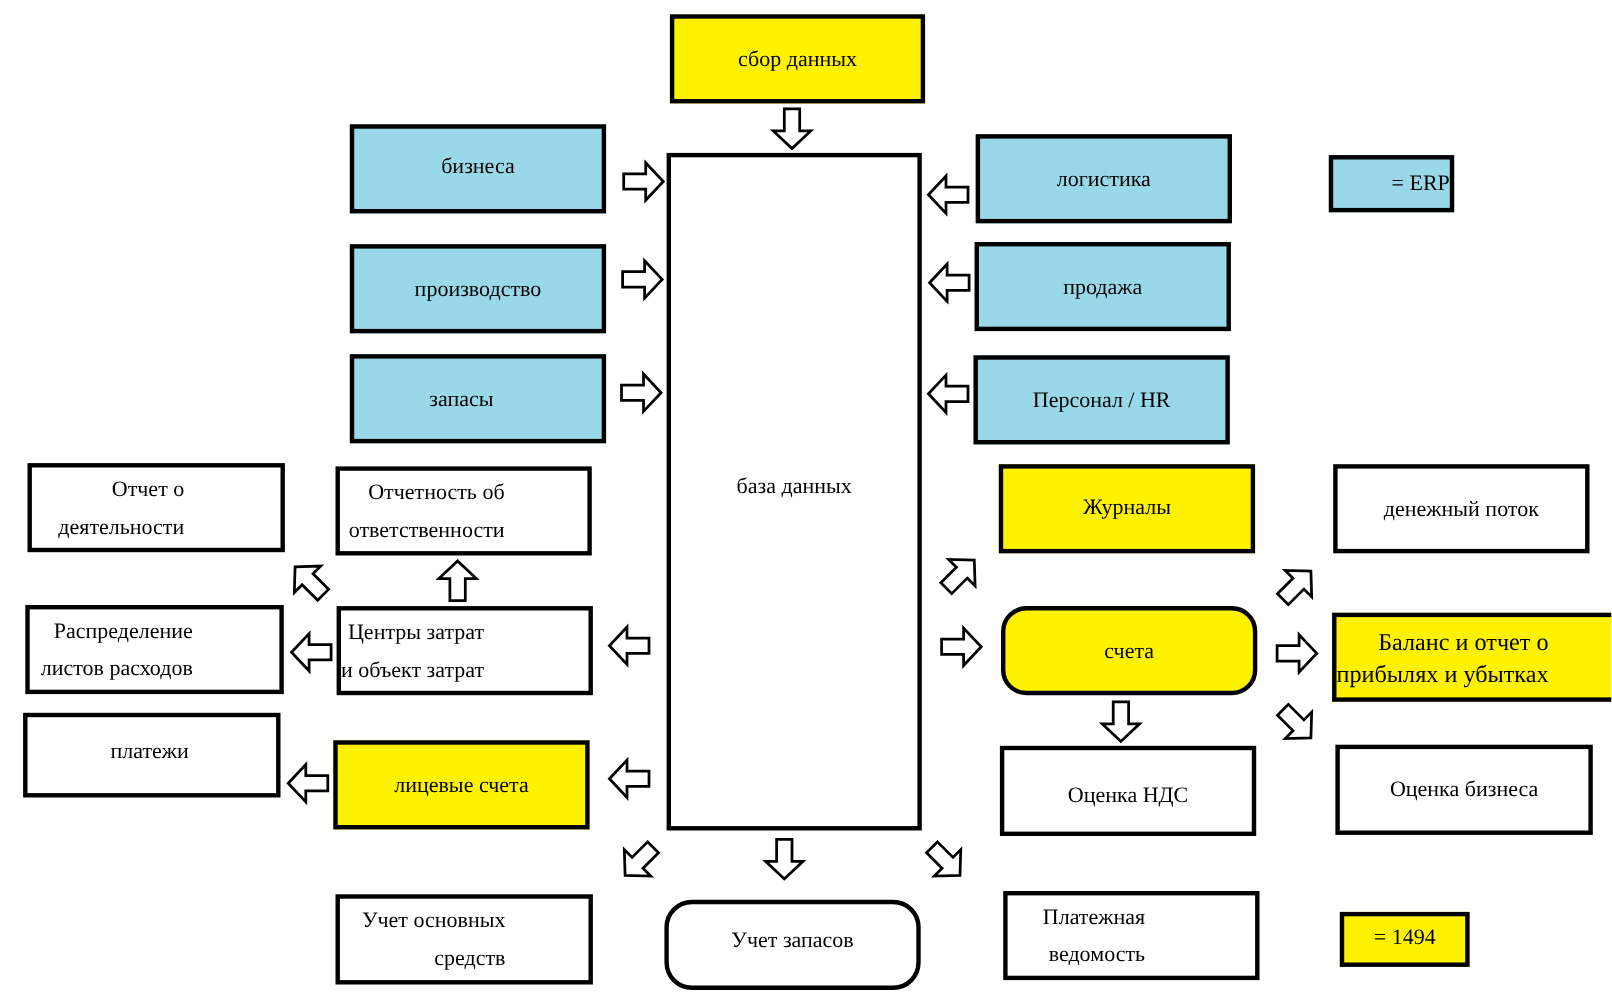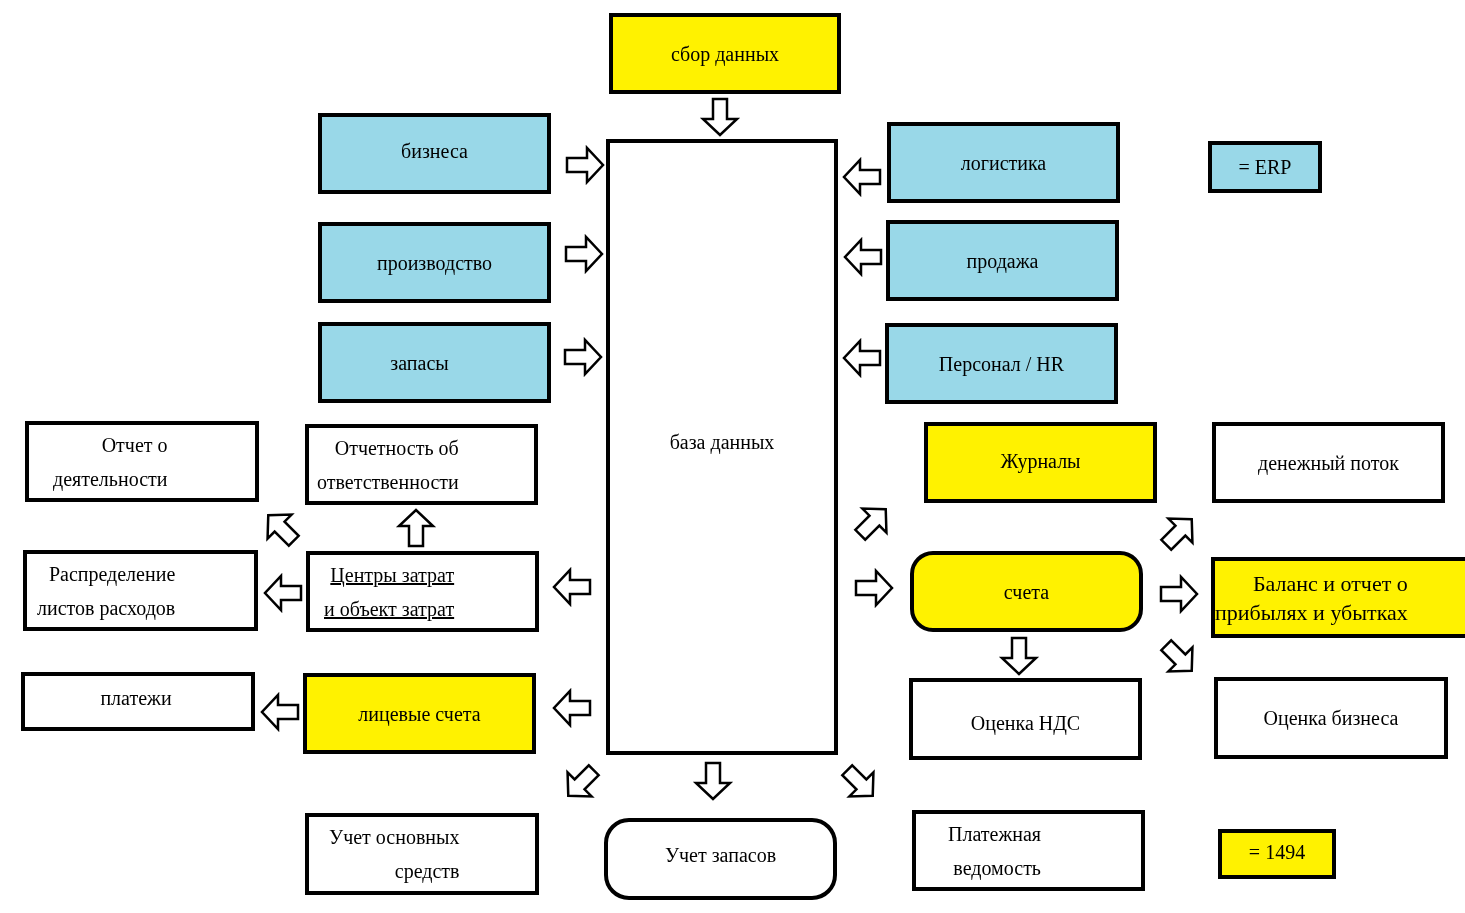--- a/index.html
+++ b/index.html
@@ -56,41 +56,41 @@
   <div class="box blue center" style="left:887px;top:122px;width:233px;height:81px;justify-content:center;">
     <span>логистика</span>
   </div>
   <div class="box blue center" style="left:886px;top:220px;width:233px;height:81px;">
     <span>продажа</span>
   </div>
   <div class="box blue center" style="left:885px;top:323px;width:233px;height:81px;">
     <span>Персонал / HR</span>
   </div>
 
-  <div class="box blue center" style="left:1208px;top:141px;width:114px;height:52px;">
+  <div class="box blue center" style="left:1208px;top:141px;width:114px;height:52px;justify-content:flex-end;">
     <span>= ERP</span>
   </div>
 
   <div class="box white left" style="left:25px;top:421px;width:234px;height:81px;padding-left:24px;">
     <span>Отчет о
 деятельности</span>
   </div>
   <div class="box white left" style="left:305px;top:424px;width:233px;height:81px;padding-left:8px;">
     <span>Отчетность об
 ответственности</span>
   </div>
   <div class="box white left" style="left:23px;top:550px;width:235px;height:81px;padding-left:10px;">
     <span>Распределение
 листов расходов</span>
   </div>
-  <div class="box white left" style="left:306px;top:551px;width:233px;height:81px;padding-left:14px;text-decoration:underline;">
+  <div class="box white left" style="left:306px;top:551px;width:233px;height:81px;">
     <span>Центры затрат
 и объект затрат</span>
   </div>
-  <div class="box white center" style="left:21px;top:672px;width:234px;height:59px;">
+  <div class="box white center" style="left:21px;top:648px;width:234px;height:77px;">
     <span style="margin-left:-4px;margin-top:-8px;">платежи</span>
   </div>
   <div class="box yellow center" style="left:303px;top:673px;width:233px;height:81px;">
     <span>лицевые счета</span>
   </div>
 
   <div class="box white left" style="left:305px;top:813px;width:234px;height:82px;padding-left:20px;">
     <span>Учет основных
 средств</span>
   </div>
@@ -99,21 +99,21 @@
   </div>
   <div class="box white left" style="left:912px;top:810px;width:233px;height:81px;padding-left:32px;">
     <span>Платежная
 ведомость</span>
   </div>
 
   <div class="box yellow center" style="left:1218px;top:829px;width:118px;height:50px;">
     <span style="margin-top:-4px;">= 1494</span>
   </div>
 
-  <div class="box yellow center" style="left:908px;top:422px;width:233px;height:81px;margin-left:16px;">
+  <div class="box yellow center" style="left:908px;top:422px;width:233px;height:81px;">
     <span style="margin-top:-4px;">Журналы</span>
   </div>
   <div class="box white center" style="left:1212px;top:422px;width:233px;height:81px;">
     <span>денежный поток</span>
   </div>
   <div class="box yellow center" style="left:910px;top:551px;width:233px;height:81px;border-radius:23px;">
     <span>счета</span>
   </div>
   <div class="box yellow left" style="left:1211px;top:557px;width:275px;height:81px;font-size:22px;line-height:29px;padding-left:0;">
     <span>Баланс и отчет о

